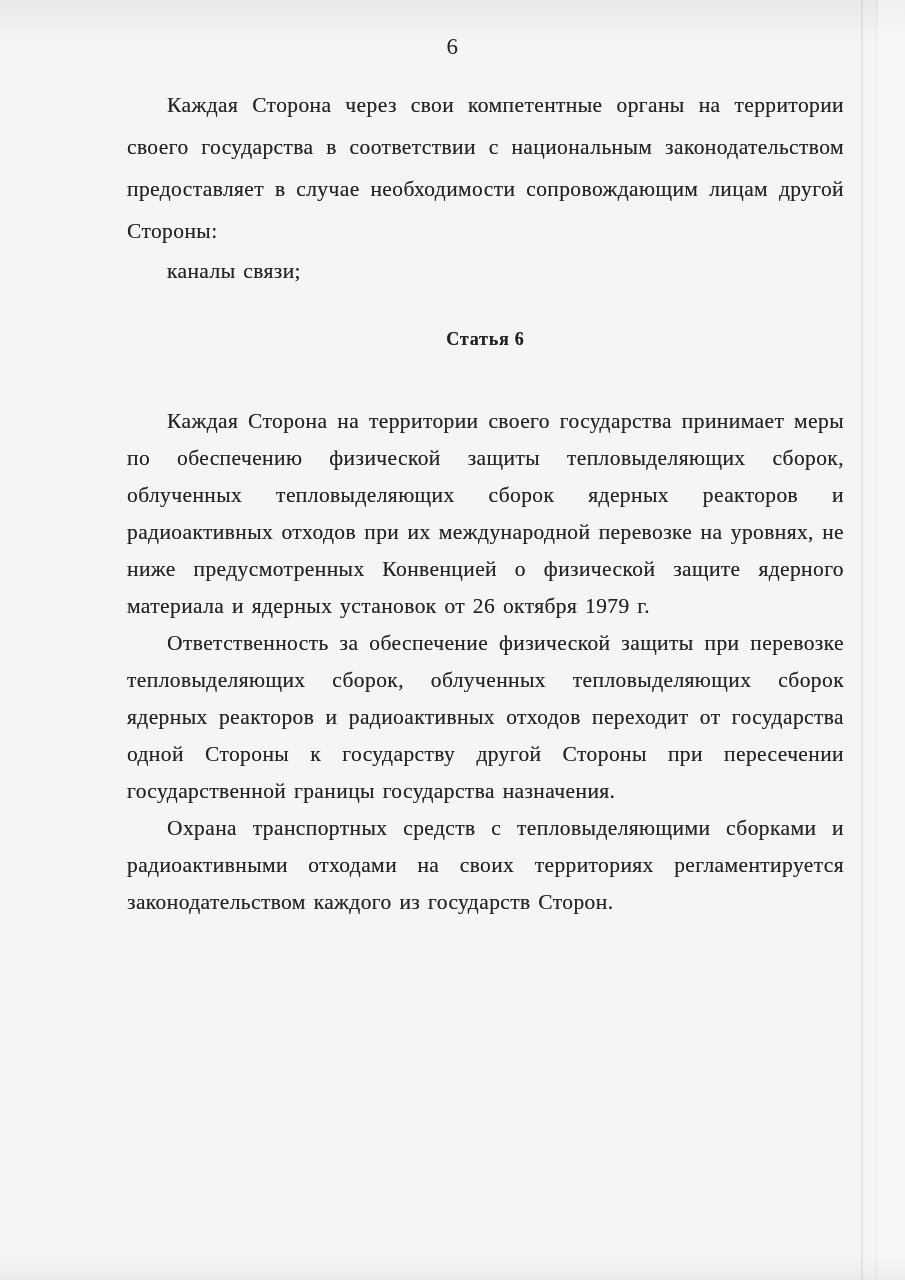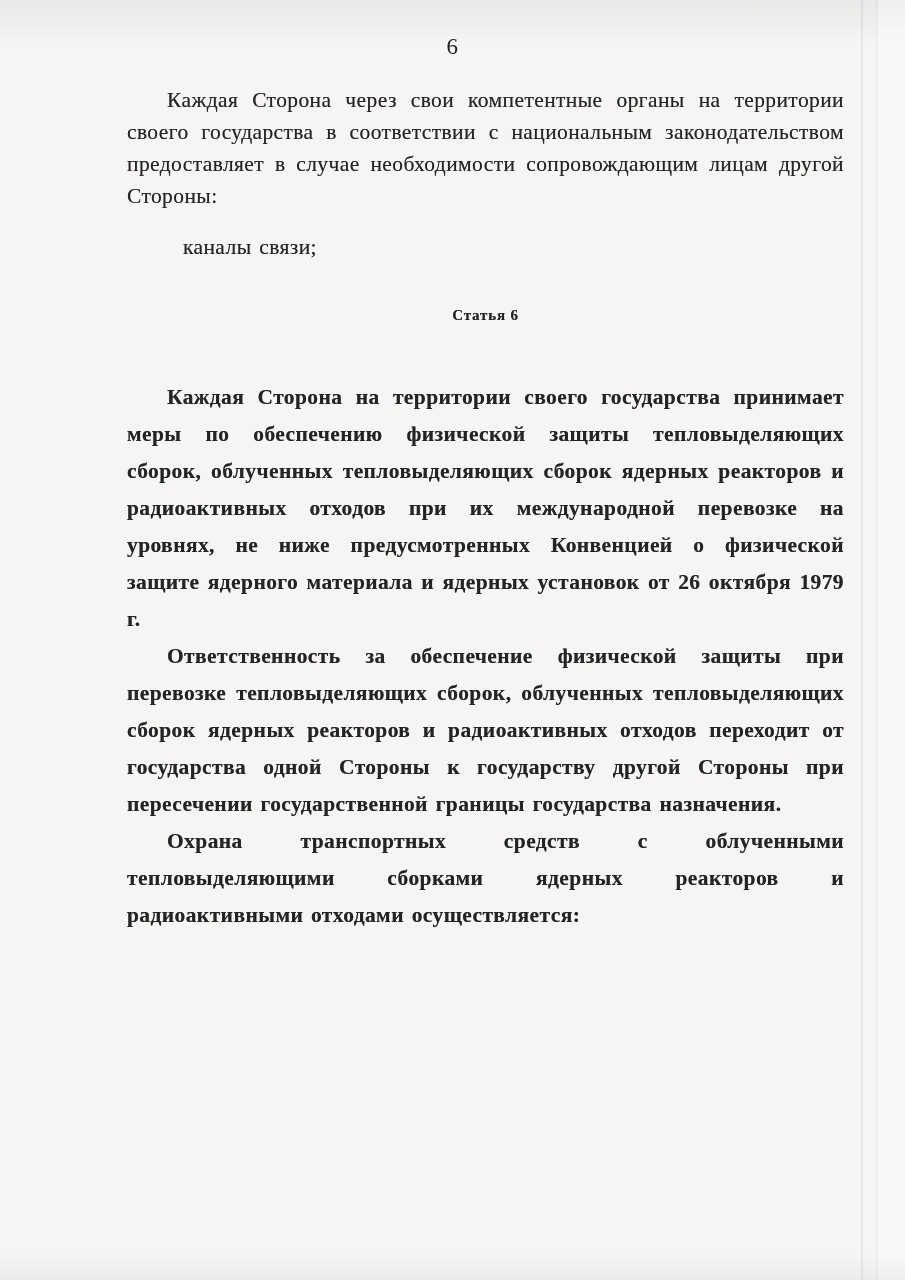--- a/index.html
+++ b/index.html
@@ -78,54 +78,53 @@
 
   .text-column {
     position: relative;
     margin-left: 127px;
     width: 717px;
   }
 
   .para {
     margin: 0;
     font-size: 21.5px;
-    line-height: 32px;
+    line-height: 42px;
     text-align: justify;
     text-align-last: left;
     text-indent: 40px;
     word-spacing: 2px;
     letter-spacing: 0.4px;
     text-shadow: 0 0 0.5px rgba(30,30,30,0.55);
   }
   .para.intro {
     margin-top: 24px;
   }
   .list-line {
-    margin: 16px;
+    margin: 0;
     font-size: 21.5px;
     line-height: 38px;
     text-align: left;
     text-indent: 40px;
     word-spacing: 2px;
     letter-spacing: 0.4px;
     text-shadow: 0 0 0.5px rgba(30,30,30,0.55);
   }
   .article-heading {
     margin: 30px 0 0 0;
     height: 38px;
     line-height: 38px;
     text-align: center;
-    font-size: 15px;
+    font-size: 18px;
     font-weight: bold;
     letter-spacing: 0.8px;
     text-shadow: 0 0 0.5px rgba(30,30,30,0.6);
   }
   .article-body {
     margin-top: 45px;
-    font-weight: bold;
   }
   .article-body .para {
     line-height: 37px;
   }
 </style>
 </head>
 <body>
 
 <div class="scan-page">
 
@@ -141,18 +140,18 @@
 
     <p class="para intro">Каждая Сторона через свои компетентные органы на территории своего государства в соответствии с национальным законодательством предоставляет в случае необходимости сопровождающим лицам другой Стороны:</p>
 
     <p class="list-line">каналы связи;</p>
 
     <h2 class="article-heading">Статья 6</h2>
 
     <div class="article-body">
       <p class="para">Каждая Сторона на территории своего государства принимает меры по обеспечению физической защиты тепловыделяющих сборок, облученных тепловыделяющих сборок ядерных реакторов и радиоактивных отходов при их международной перевозке на уровнях, не ниже предусмотренных Конвенцией о физической защите ядерного материала и ядерных установок от 26 октября 1979 г.</p>
       <p class="para">Ответственность за обеспечение физической защиты при перевозке тепловыделяющих сборок, облученных тепловыделяющих сборок ядерных реакторов и радиоактивных отходов переходит от государства одной Стороны к государству другой Стороны при пересечении государственной границы государства назначения.</p>
-      <p class="para">Охрана транспортных средств с облученными тепловыделяющими сборками ядерных реакторов и радиоактивными отходами осуществляется:</p>
+      <p class="para">Охрана транспортных средств с тепловыделяющими сборками и радиоактивными отходами на своих территориях регламентируется законодательством каждого из государств Сторон.</p>
     </div>
 
   </div>
 
 </div>
 
 </body></html>

